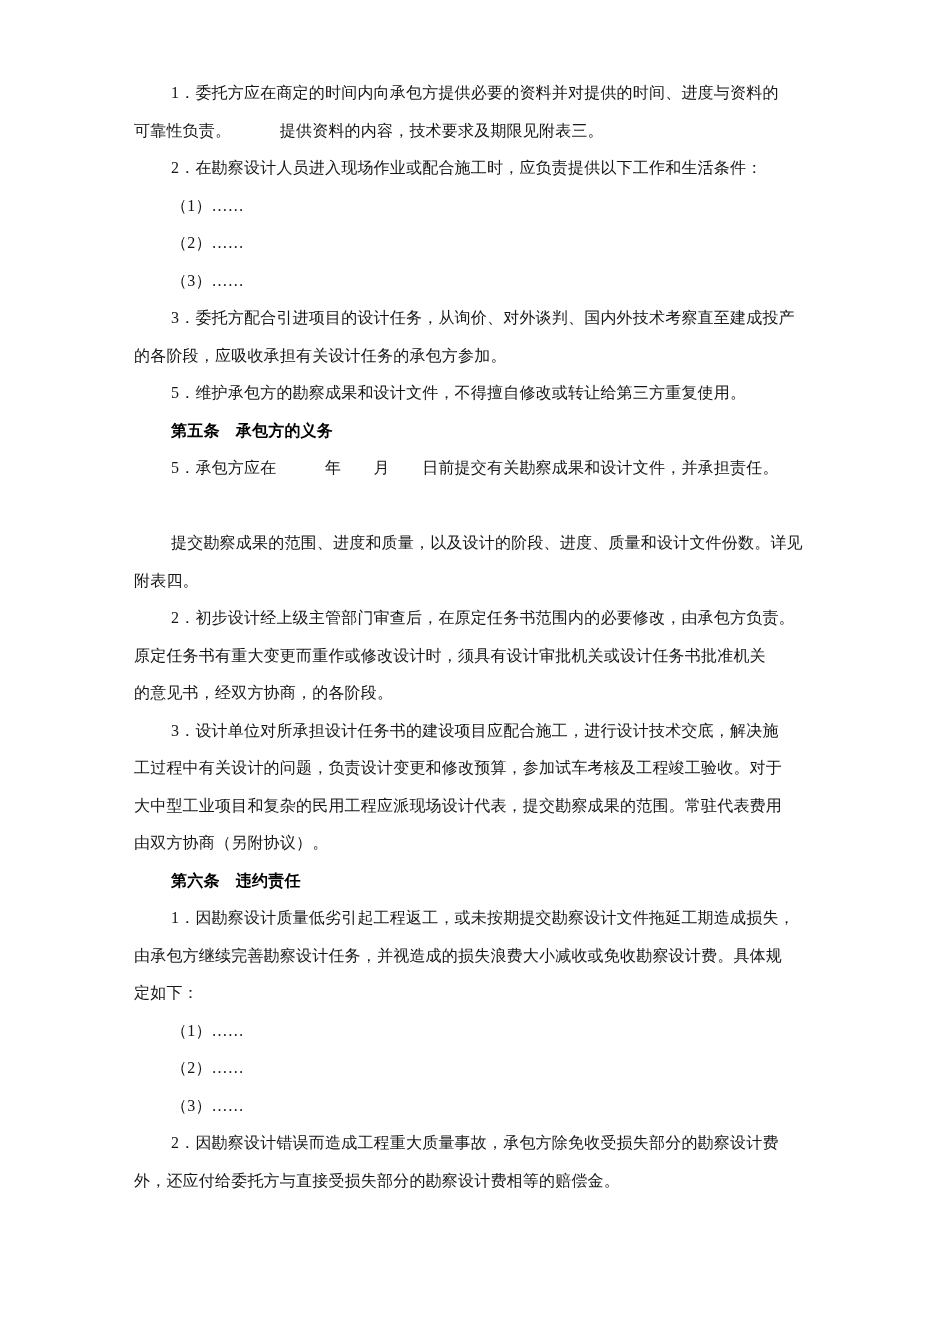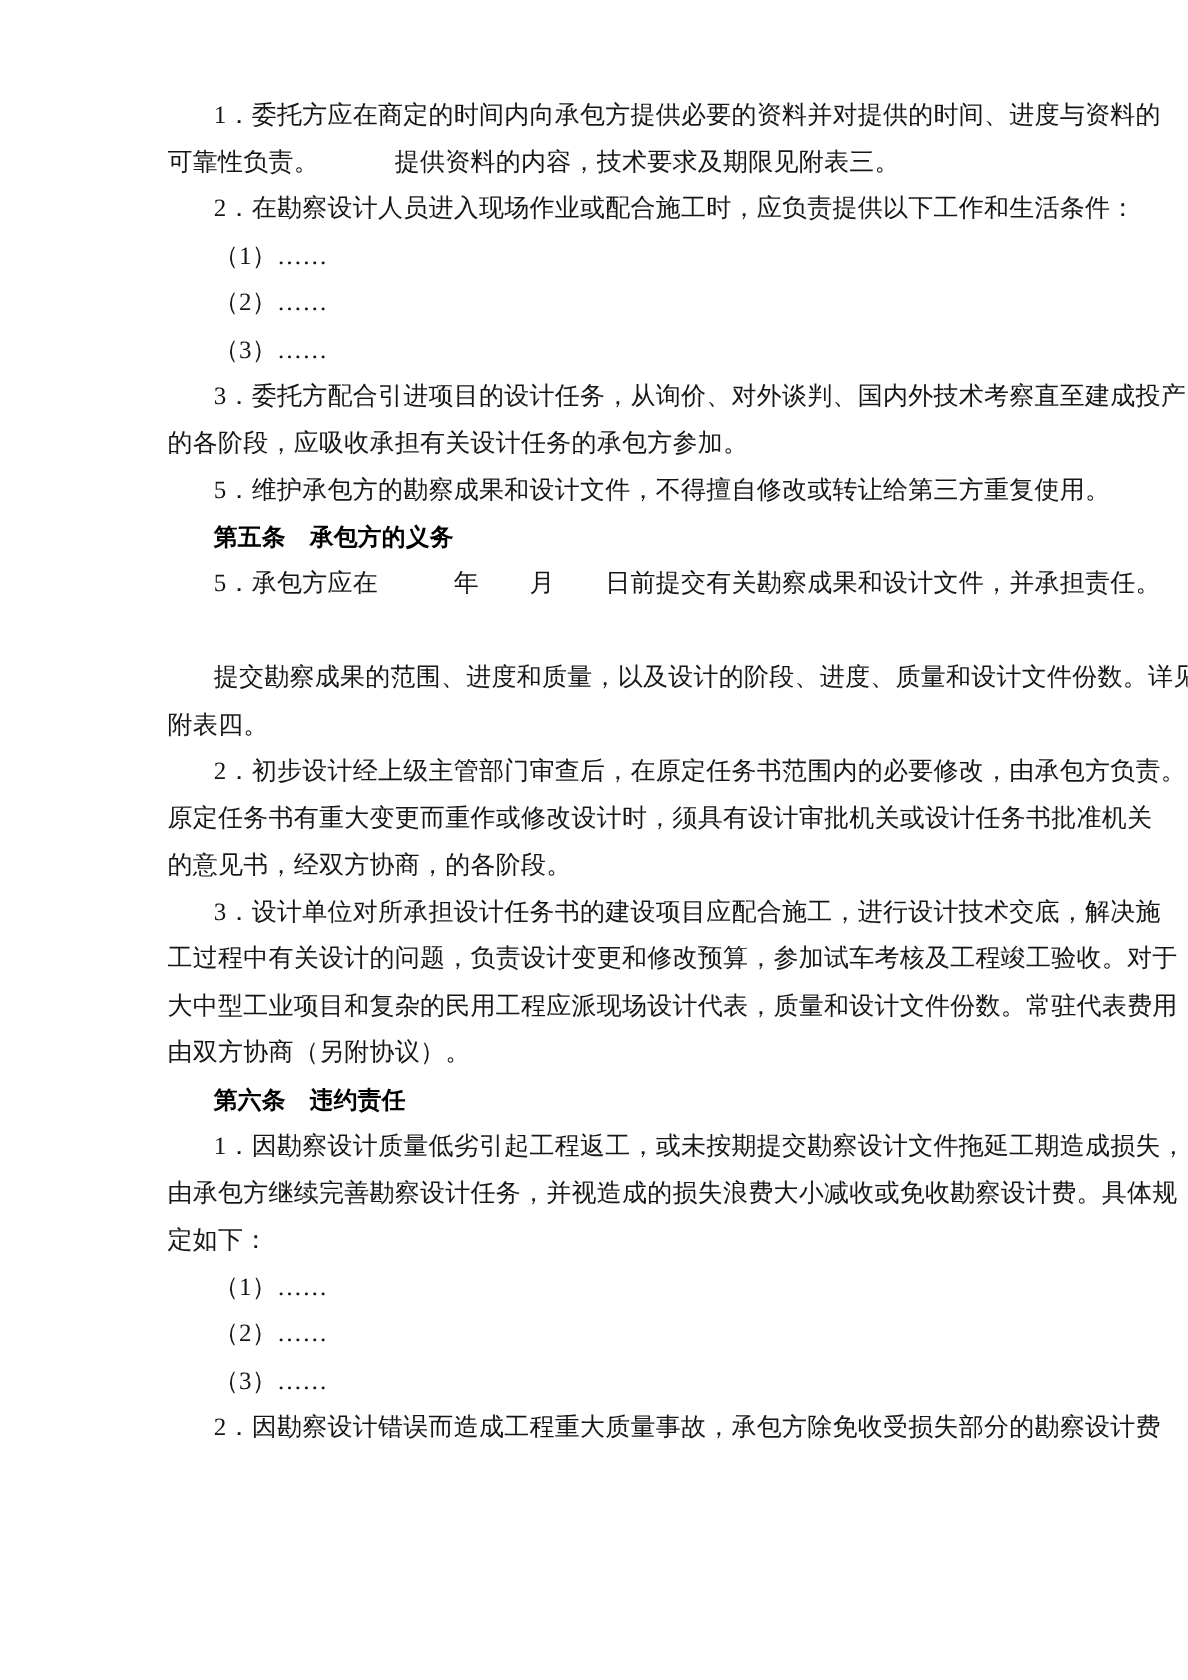--- a/index.html
+++ b/index.html
@@ -22,31 +22,31 @@
     box-sizing: border-box;
     padding-top: 74px;
     padding-left: 134px;
     padding-right: 60px;
     font-family: "Liberation Serif", "DejaVu Serif", serif;
     color: #161616;
   }
   .doc-line {
     height: 37.5px;
     line-height: 37.5px;
-    font-size: 20px;
+    font-size: 16px;
     white-space: pre;
     letter-spacing: 0.2px;
   }
   .doc-line.indent {
     padding-left: 37px;
   }
   .doc-line.heading {
     font-weight: 700;
     color: #000000;
-    font-size: 19px;
+    font-size: 16px;
   }
   .doc-line.blank {
     
   }
 </style>
 </head>
 <body>
 
 <div class="doc-page">
   <div id="doc-lines">
@@ -62,24 +62,25 @@
       <div class="doc-line indent heading">第五条　承包方的义务</div>
       <div class="doc-line indent">5．承包方应在　　　年　　月　　日前提交有关勘察成果和设计文件，并承担责任。</div>
       <div class="doc-line blank"></div>
       <div class="doc-line indent">提交勘察成果的范围、进度和质量，以及设计的阶段、进度、质量和设计文件份数。详见</div>
       <div class="doc-line">附表四。</div>
       <div class="doc-line indent">2．初步设计经上级主管部门审查后，在原定任务书范围内的必要修改，由承包方负责。</div>
       <div class="doc-line">原定任务书有重大变更而重作或修改设计时，须具有设计审批机关或设计任务书批准机关</div>
       <div class="doc-line">的意见书，经双方协商，的各阶段。</div>
       <div class="doc-line indent">3．设计单位对所承担设计任务书的建设项目应配合施工，进行设计技术交底，解决施</div>
       <div class="doc-line">工过程中有关设计的问题，负责设计变更和修改预算，参加试车考核及工程竣工验收。对于</div>
-      <div class="doc-line">大中型工业项目和复杂的民用工程应派现场设计代表，质量和设计文件份数。常驻代表费用</div>
+      <div class="doc-line">大中型工业项目和复杂的民用工程应派现场设计代表，提交勘察成果的范围。常驻代表费用</div>
       <div class="doc-line">由双方协商（另附协议）。</div>
       <div class="doc-line indent heading">第六条　违约责任</div>
       <div class="doc-line indent">1．因勘察设计质量低劣引起工程返工，或未按期提交勘察设计文件拖延工期造成损失，</div>
       <div class="doc-line">由承包方继续完善勘察设计任务，并视造成的损失浪费大小减收或免收勘察设计费。具体规</div>
       <div class="doc-line">定如下：</div>
       <div class="doc-line indent">（1）……</div>
       <div class="doc-line indent">（2）……</div>
       <div class="doc-line indent">（3）……</div>
       <div class="doc-line indent">2．因勘察设计错误而造成工程重大质量事故，承包方除免收受损失部分的勘察设计费</div>
+      <div class="doc-line">外，还应付给委托方与直接受损失部分的勘察设计费相等的赔偿金。</div>
     </div>
 </div>
 
 </body></html>

